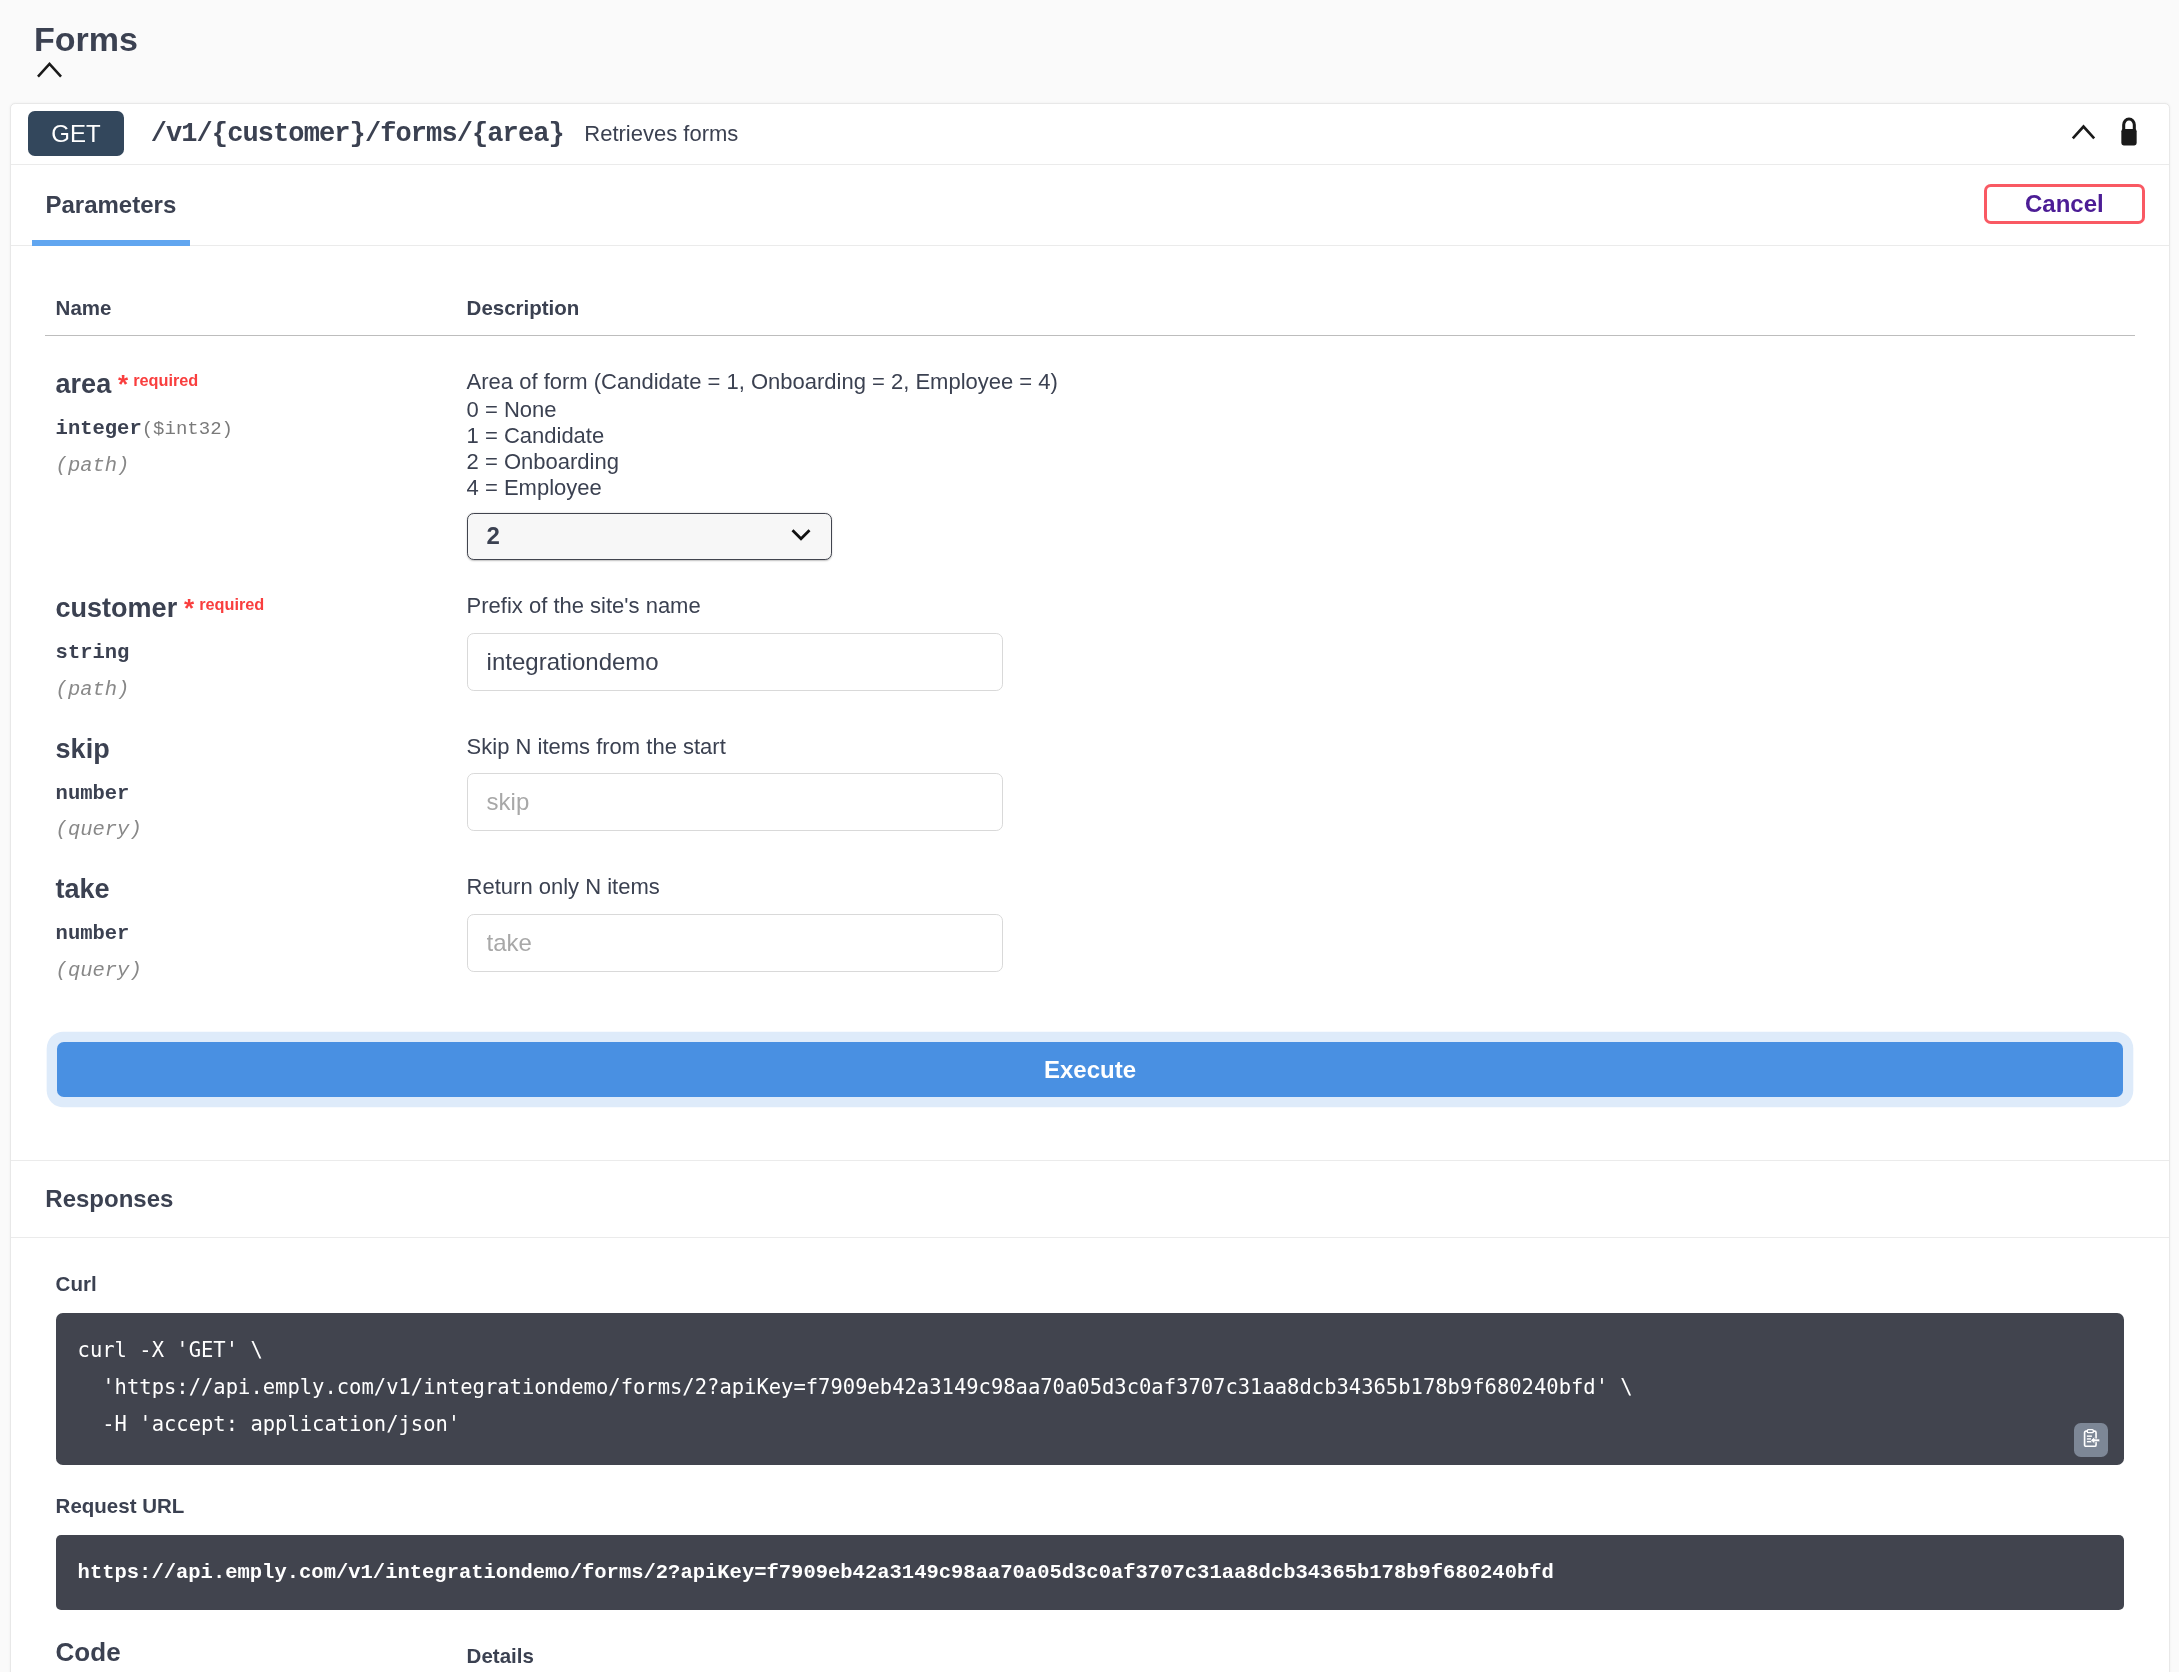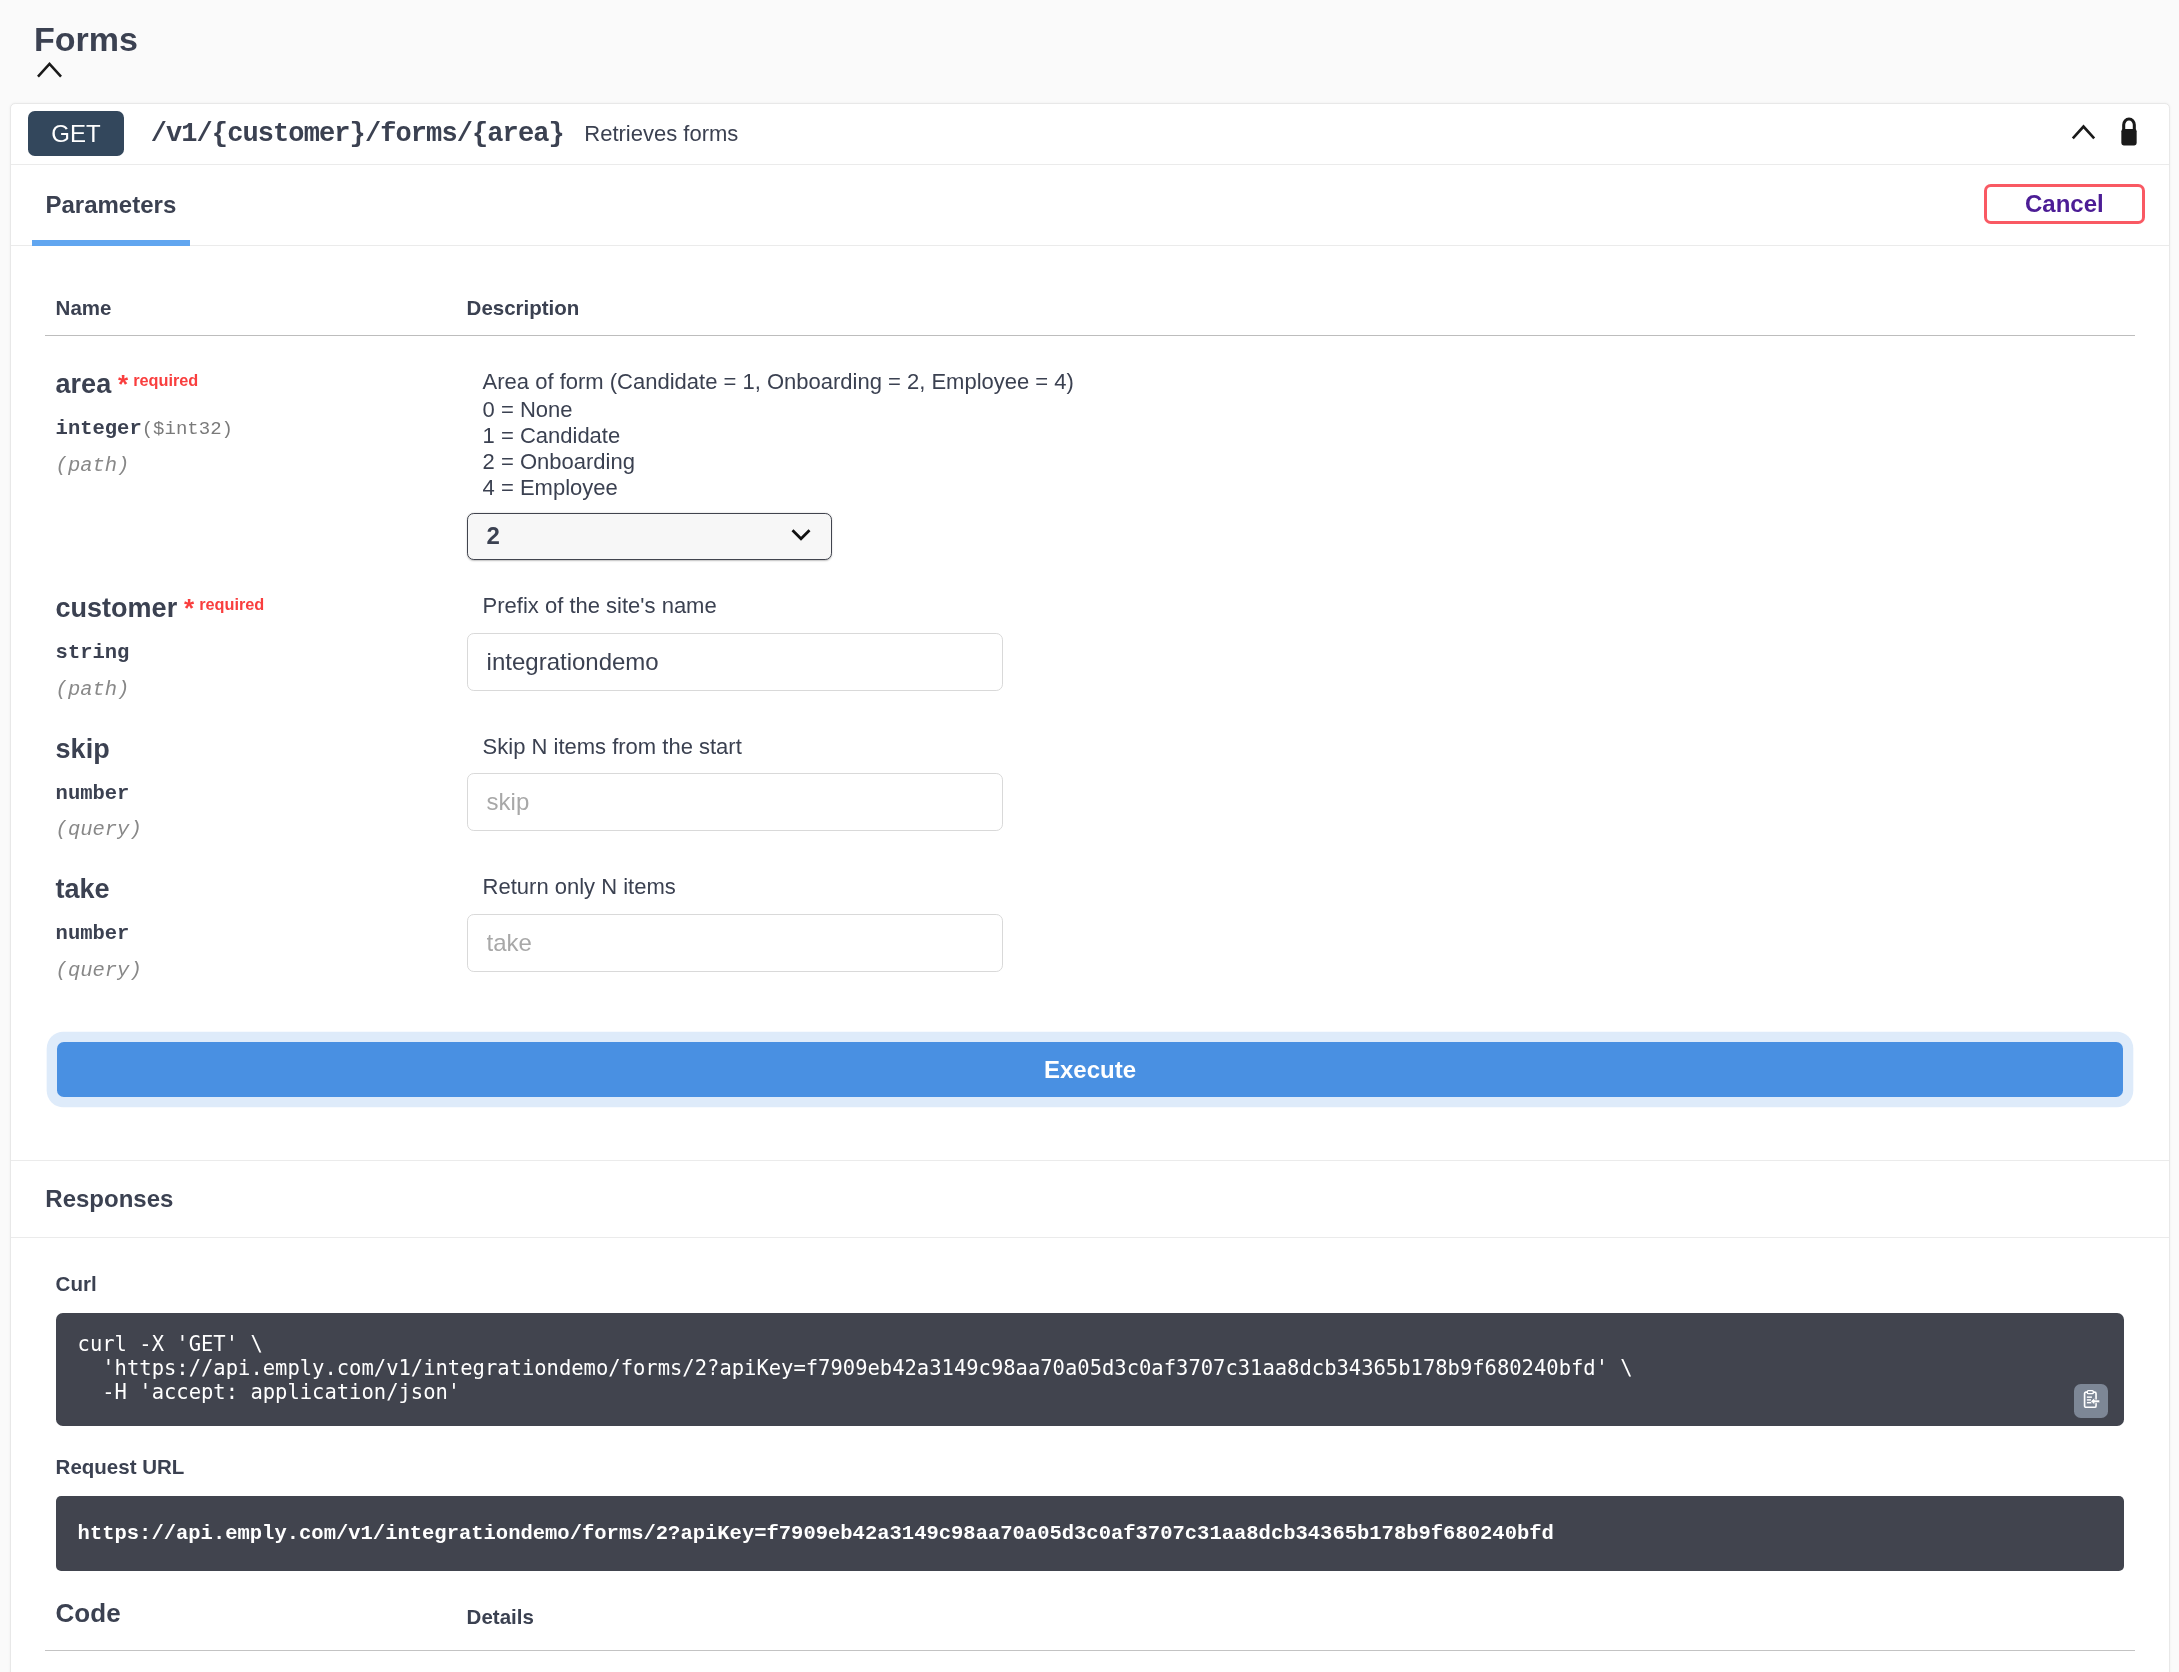--- a/index.html
+++ b/index.html
@@ -29,38 +29,38 @@
   .param-headers { display:flex; padding:50px 10.3px 15.4px 10.3px; border-bottom:0.9px solid #bdbdbd; }
   .col-name { width:411px; flex-shrink:0; }
   .th-label { font-size:20.5px; font-weight:bold; }
   .param-row { display:flex; padding:33px 10.3px 0 10.3px; }
   .param-name { font-size:27px; font-weight:bold; display:inline; }
   .req-star { color:#f93e3e; font-size:26px; font-weight:bold; margin-left:6.8px; }
   .req-label { color:#f93e3e; font-size:16.3px; font-weight:bold; margin-left:5.1px; display:inline-block; transform:translateY(-6.8px); }
   .param-type { font-family:"Liberation Mono", monospace; font-weight:bold; font-size:20.5px; margin-top:17px; }
   .param-format { font-family:"Liberation Mono", monospace; font-weight:normal; font-size:19px; color:#7a7a7a; }
   .param-location { font-family:"Liberation Mono", monospace; font-style:italic; font-size:20.5px; color:#888; margin-top:13.7px; }
-  .desc-line { font-size:22px; line-height:26px;margin-left:16px; }
+  .desc-line { font-size:22px; line-height:26px; }
   .desc-line.first { margin-bottom:1.7px; }
   .select-box { margin-top:12px; width:365px; background:#f7f7f7; border:1.7px solid #41444e; border-radius:6.8px; padding:8.6px 17px 8.6px 19px; display:flex; justify-content:space-between; align-items:center; cursor:pointer; box-shadow:0 0.9px 1.7px rgba(0,0,0,.25); }
   .select-value { font-size:24px; font-weight:bold; }
   .text-input { margin-top:12px; width:536px; height:58px; border:0.9px solid #d9d9d9; border-radius:6.8px; font-size:24px; padding:0 19px; color:#3b4151; background:#fff; font-family:"Liberation Sans", sans-serif; }
   .text-input::placeholder { color:#a8a8a8; }
   
   .execute-row { display:flex; gap:12px; margin:60px 12px 0 12px; }
   .btn { flex:1; font-size:24px; font-weight:bold; padding:13.7px 0; cursor:pointer; font-family:"Liberation Sans", sans-serif; }
   .btn-execute { background:#4990e2; color:#fff; border:none; border-radius:6.8px; box-shadow:0 0 0 10.3px rgba(73,144,226,.18); }
   .btn-clear { background:#fff; color:#3b4151; border:2.6px solid #8c8c8c; border-radius:2.6px; }
   
   .responses-wrapper { margin-top:63px; border-top:0.9px solid #ebebeb; }
   .responses-header { padding:24px 34px; font-size:24px; font-weight:bold; }
   .responses-inner { border-top:0.9px solid #ebebeb; padding:34px 34px 0 34px; }
   .block-label { font-size:20.5px; font-weight:bold; padding-left:10.3px; }
   .curl-block { position:relative; margin:17px 10.3px 0 10.3px; background:#41444e; border-radius:6.8px; padding:19px 22px 22px 22px; }
-  .curl-code { font-family:"DejaVu Sans Mono", monospace; font-size:20.5px; line-height:24px; color:#fff; white-space:pre; margin:0; }
+  .curl-code { font-family:"DejaVu Sans Mono", monospace; font-size:20.5px; line-height:37px; color:#fff; white-space:pre; margin:0; }
   .copy-btn { position:absolute; right:16.3px; bottom:8.6px; width:34px; height:34px; background:#7d8796; border:none; border-radius:6.8px; display:flex; align-items:center; justify-content:center; cursor:pointer; }
   .request-url-label { margin-top:29px; }
   .request-url-block { margin:17px 10.3px 0 10.3px; background:#41444e; border-radius:5.1px; padding:26px 22px; font-family:"Liberation Mono", monospace; font-weight:bold; font-size:20.5px; color:#fff; white-space:nowrap; overflow:hidden; }
   .server-response-label { margin-top:39px; }
   .sr-headers { display:flex; margin-top:27px; padding:0 10.3px 20.5px 10.3px; border-bottom:0.9px solid #c3c3c3; align-items:flex-end; }
   .sr-code-header { font-size:26px; font-weight:bold; }
   .sr-details-header { font-size:20.5px; font-weight:bold; }
 </style>
 </head>
 <body>

